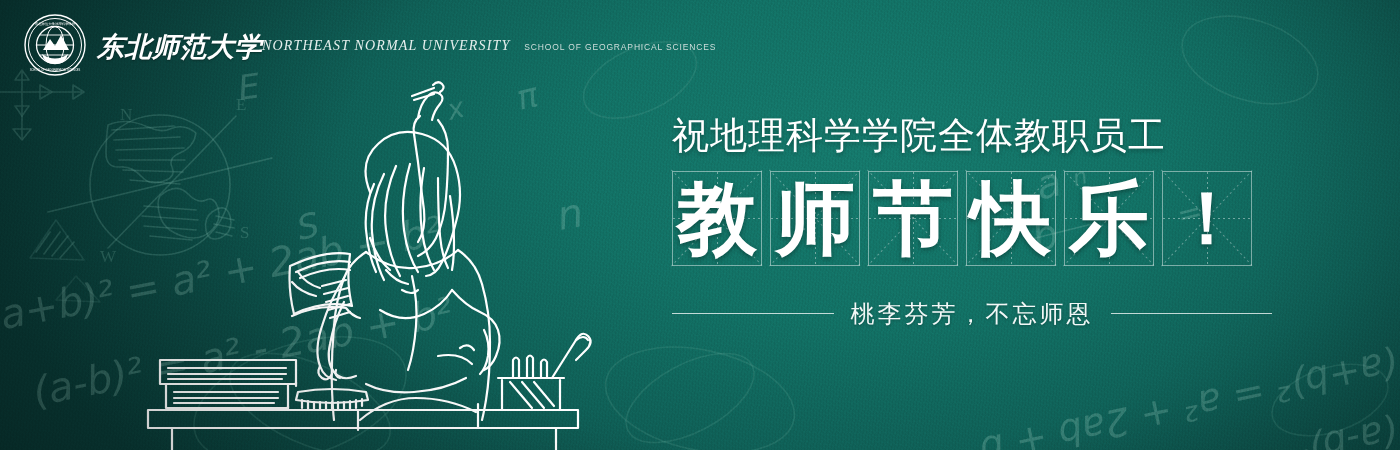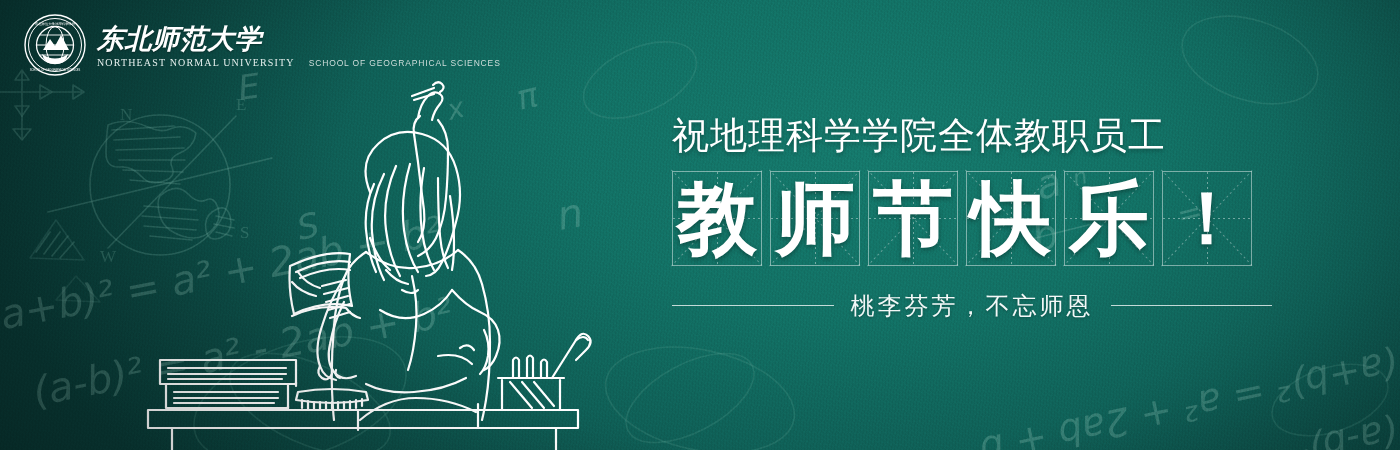--- a/index.html
+++ b/index.html
@@ -26,37 +26,37 @@
   #vignette{
     position:absolute;inset:0;pointer-events:none;
     background:radial-gradient(ellipse 1050px 620px at 58% 40%, rgba(0,0,0,0) 45%, rgba(0,0,0,.22) 80%, rgba(0,0,0,.42) 100%);
   }
   .layer{position:absolute;inset:0;}
   svg{display:block;overflow:visible;}
 
   
   #logo{position:absolute;left:24px;top:14px;display:flex;align-items:center;gap:11px;}
   #logo-mark{width:62px;height:62px;flex:0 0 auto;}
-  #logo-text{display:flex;flex-direction:column;justify-content:center;padding-top:2px;}
+  #logo-text{display:flex;flex-direction:row;justify-content:center;padding-top:2px;}
   #logo-cn-row{display:flex;align-items:baseline;gap:9px;}
   .logo-cn-main{
     color:#fff;font-size:27px;line-height:1;font-weight:bold;
     font-family:"DejaVu Sans","Liberation Sans",sans-serif;
     letter-spacing:.5px;font-style:italic;
     text-shadow:0 1px 2px rgba(0,0,0,.35);
   }
   .logo-cn-sub{
     color:#fff;font-size:25px;line-height:1;font-weight:bold;
     font-family:"DejaVu Sans","Liberation Sans",sans-serif;letter-spacing:1px;
     text-shadow:0 1px 2px rgba(0,0,0,.35);
   }
   #logo-en-row{display:flex;align-items:baseline;gap:14px;margin-top:5px;}
   .logo-en-main{
-    color:#e6f0ee;font-size:10px;letter-spacing:1.15px;
-    font-family:"Liberation Serif","DejaVu Serif",serif;white-space:nowrap;
+    color:#e6f0ee;font-size:14px;letter-spacing:1.15px;
+    font-family:"Liberation Serif","DejaVu Serif",serif;white-space:nowrap;font-style:italic;
   }
   .logo-en-sub{
     color:#cfdedb;font-size:8.5px;letter-spacing:.85px;
     font-family:"Liberation Sans",sans-serif;white-space:nowrap;
   }
 
   
   #message{position:absolute;left:672px;top:116px;width:620px;}
   #headline{
     color:#ffffff;font-size:37px;line-height:1.08;font-weight:normal;letter-spacing:1px;
@@ -80,21 +80,21 @@
   .cell .gd1{transform:translate(-50%,-50%) rotate(46.5deg);}
   .cell .gd2{transform:translate(-50%,-50%) rotate(-46.5deg);}
   .cell .ch{
     position:relative;color:#fff;font-size:80px;line-height:88px;
     font-family:"DejaVu Serif","Liberation Serif",serif;font-weight:bold;
     text-shadow:0 2px 5px rgba(0,0,0,.33);
     letter-spacing:0;
   }
   .cell .ch.mark{font-size:72px;font-family:"DejaVu Sans","Liberation Sans",sans-serif;}
 
-  #tagline{display:flex;align-items:center;gap:17px;margin-top:24px;width:600px;}
+  #tagline{display:flex;align-items:center;gap:17px;margin-top:32px;width:600px;}
   .rule{height:1px;background:rgba(255,255,255,.75);flex:1 1 auto;}
   #tagline-text{
     color:#f2f8f7;font-size:24px;letter-spacing:3px;white-space:nowrap;
     font-family:"DejaVu Sans","Liberation Sans",sans-serif;
     text-shadow:0 1px 3px rgba(0,0,0,.3);
   }
 </style>
 </head>
 <body>
 

